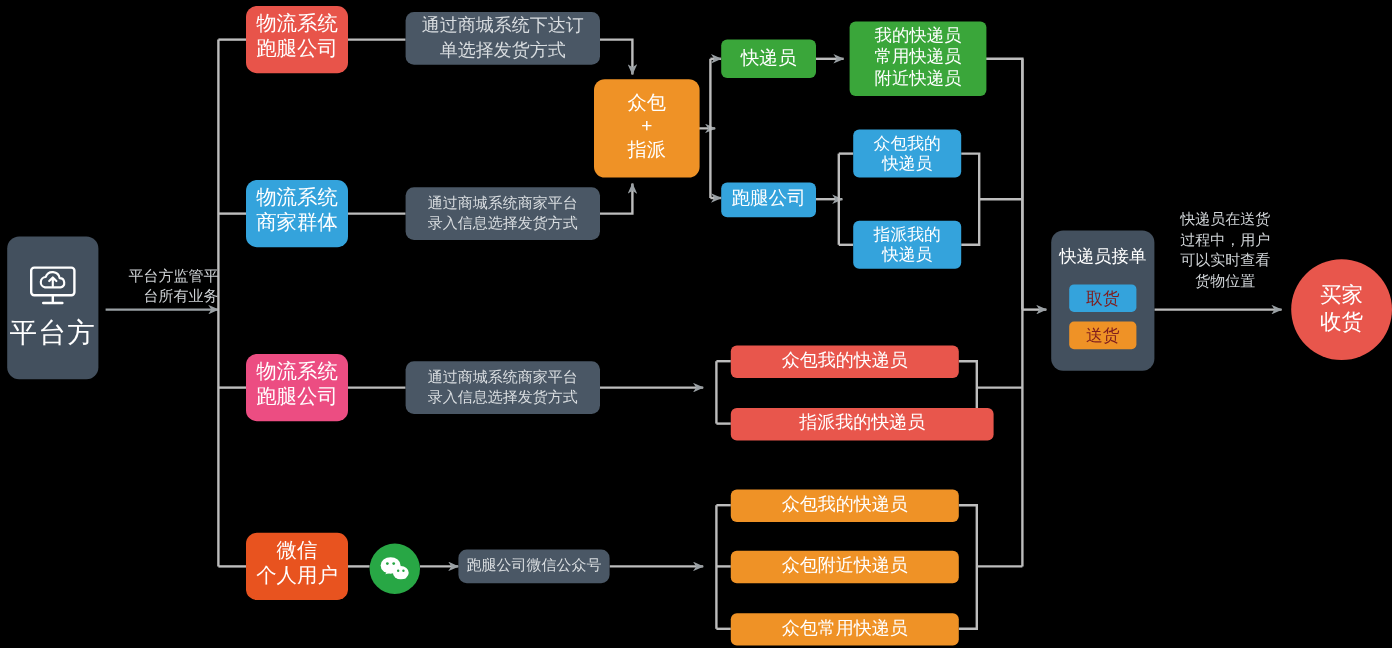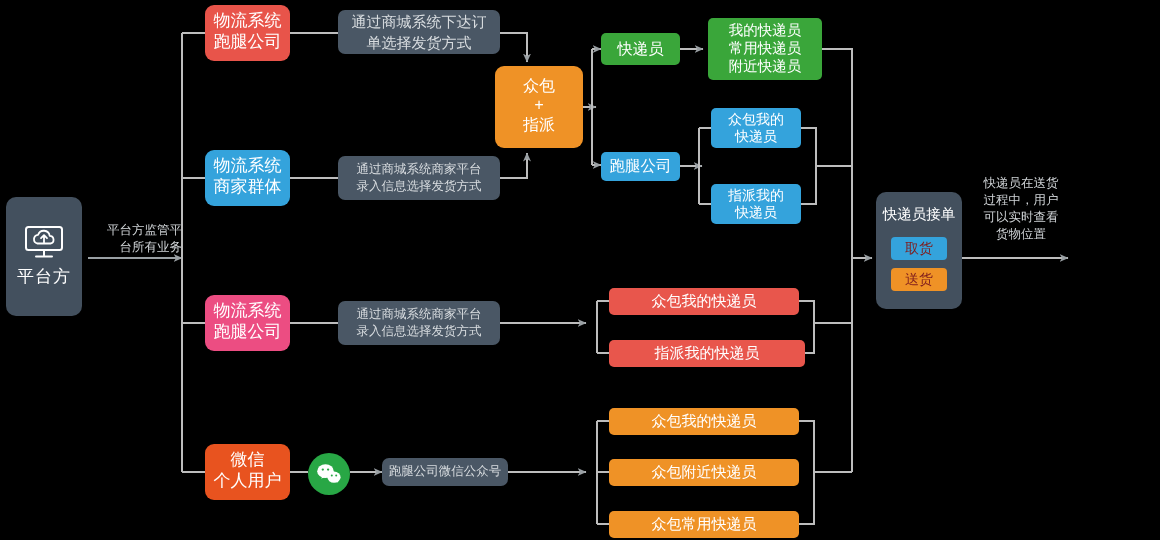--- a/index.html
+++ b/index.html
@@ -5,21 +5,21 @@
   html,body{margin:0;padding:0;background:#000;}
   body{width:1160px;height:540px;overflow:hidden;
        font-family:"Liberation Sans","DejaVu Sans",sans-serif;}
   #stage{position:relative;width:1160px;height:540px;background:#000;}
   .node{position:absolute;box-sizing:border-box;display:flex;flex-direction:column;
         align-items:center;justify-content:center;color:#fff;text-align:center;
         line-height:1.22;white-space:pre-line;}
   .rnd{border-radius:9px;font-family:Liberation Mono, monospace;}
   .rnd-s{border-radius:5px;}
   .platform{background:#43505e;border-radius:10px;}
-  .platform .plabel{font-size:17px;margin-top:8px;letter-spacing:1px;}
+  .platform .plabel{font-size:23px;margin-top:8px;letter-spacing:1px;}
   .lbl{position:absolute;color:#cfd3d6;text-align:center;white-space:pre-line;
        line-height:1.35;}
   .chip{position:absolute;background:#4a5765;border-radius:7px;color:#d9dde0;
         display:flex;align-items:center;justify-content:center;text-align:center;
         white-space:pre-line;line-height:1.4;box-sizing:border-box;}
   svg.wires{position:absolute;left:0;top:0;width:1160px;height:540px;}
   .pill{border-radius:4px;padding:3px 0;width:56px;text-align:center;font-size:14px;color:#7f1d1d;}
   .wechat-badge{position:absolute;border-radius:50%;background:#28a745;
        display:flex;align-items:center;justify-content:center;}
   .circ{border-radius:50%;}
@@ -154,33 +154,35 @@
 附近快递员</div>
 
   <div class="node rnd-s" style="left:711px;top:108px;width:90px;height:40px;background:#34a3dc;font-size:14px;">众包我的
 快递员</div>
 
   <div class="node rnd-s" style="left:711px;top:184px;width:90px;height:40px;background:#34a3dc;font-size:14px;">指派我的
 快递员</div>
 
   <div class="node rnd-s" style="left:609px;top:288px;width:190px;height:27px;background:#e8564c;font-size:15px;">众包我的快递员</div>
 
-  <div class="node rnd-s" style="left:609px;top:340px;width:196px;height:27px;background:#e8564c;font-size:15px;">指派我的快递员</div>
+  <div class="node rnd-s" style="left:609px;top:340px;width:219px;height:27px;background:#e8564c;font-size:15px;">指派我的快递员</div>
 
   <div class="node rnd-s" style="left:609px;top:408px;width:190px;height:27px;background:#ef9226;font-size:15px;">众包我的快递员</div>
 
   <div class="node rnd-s" style="left:609px;top:459px;width:190px;height:27px;background:#ef9226;font-size:15px;">众包附近快递员</div>
 
   <div class="node rnd-s" style="left:609px;top:511px;width:190px;height:27px;background:#ef9226;font-size:15px;">众包常用快递员</div>
 
   <div class="node platform" style="left:876px;top:192px;width:86px;height:117px;justify-content:flex-start;padding-top:14px;">
     <span style="font-size:14.5px;text-align:right;">快递员接单</span>
     <span class="pill" style="background:#34a3dc;margin-top:13px;">取货</span>
     <span class="pill" style="background:#ef9226;margin-top:8px;">送货</span>
   </div>
 
   <div class="lbl" style="left:972px;top:175px;width:98px;font-size:12.5px;">快递员在送货
 过程中，用户
 可以实时查看
 货物位置</div>
 
+  <div class="node circ" style="left:1076px;top:216px;width:84px;height:84px;background:#e8564c;font-size:18px;">买家
+收货</div>
 
 </div>
 
 </body></html>

